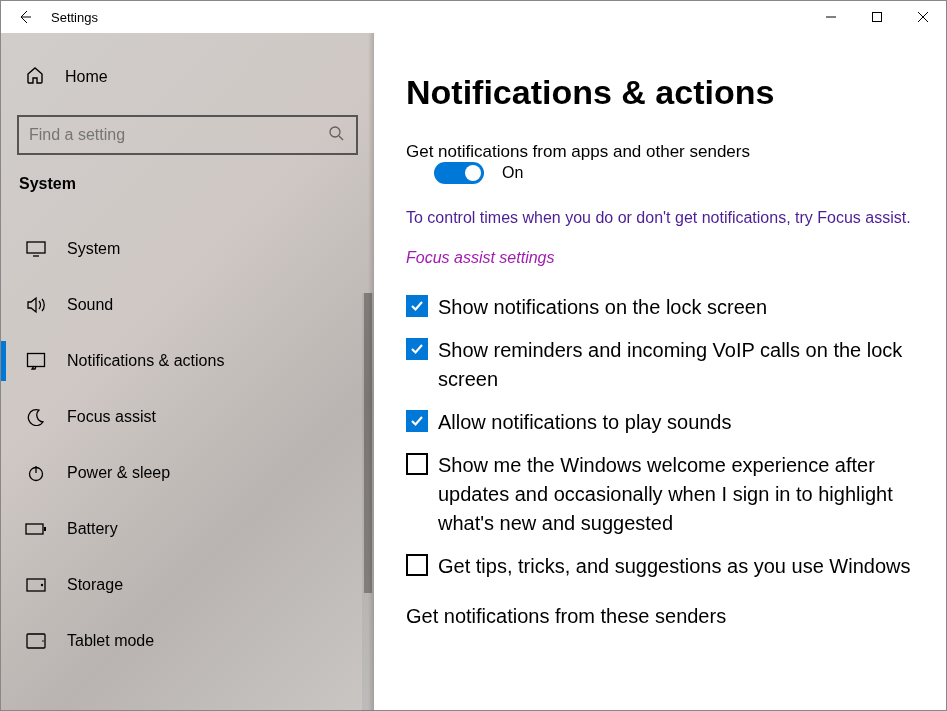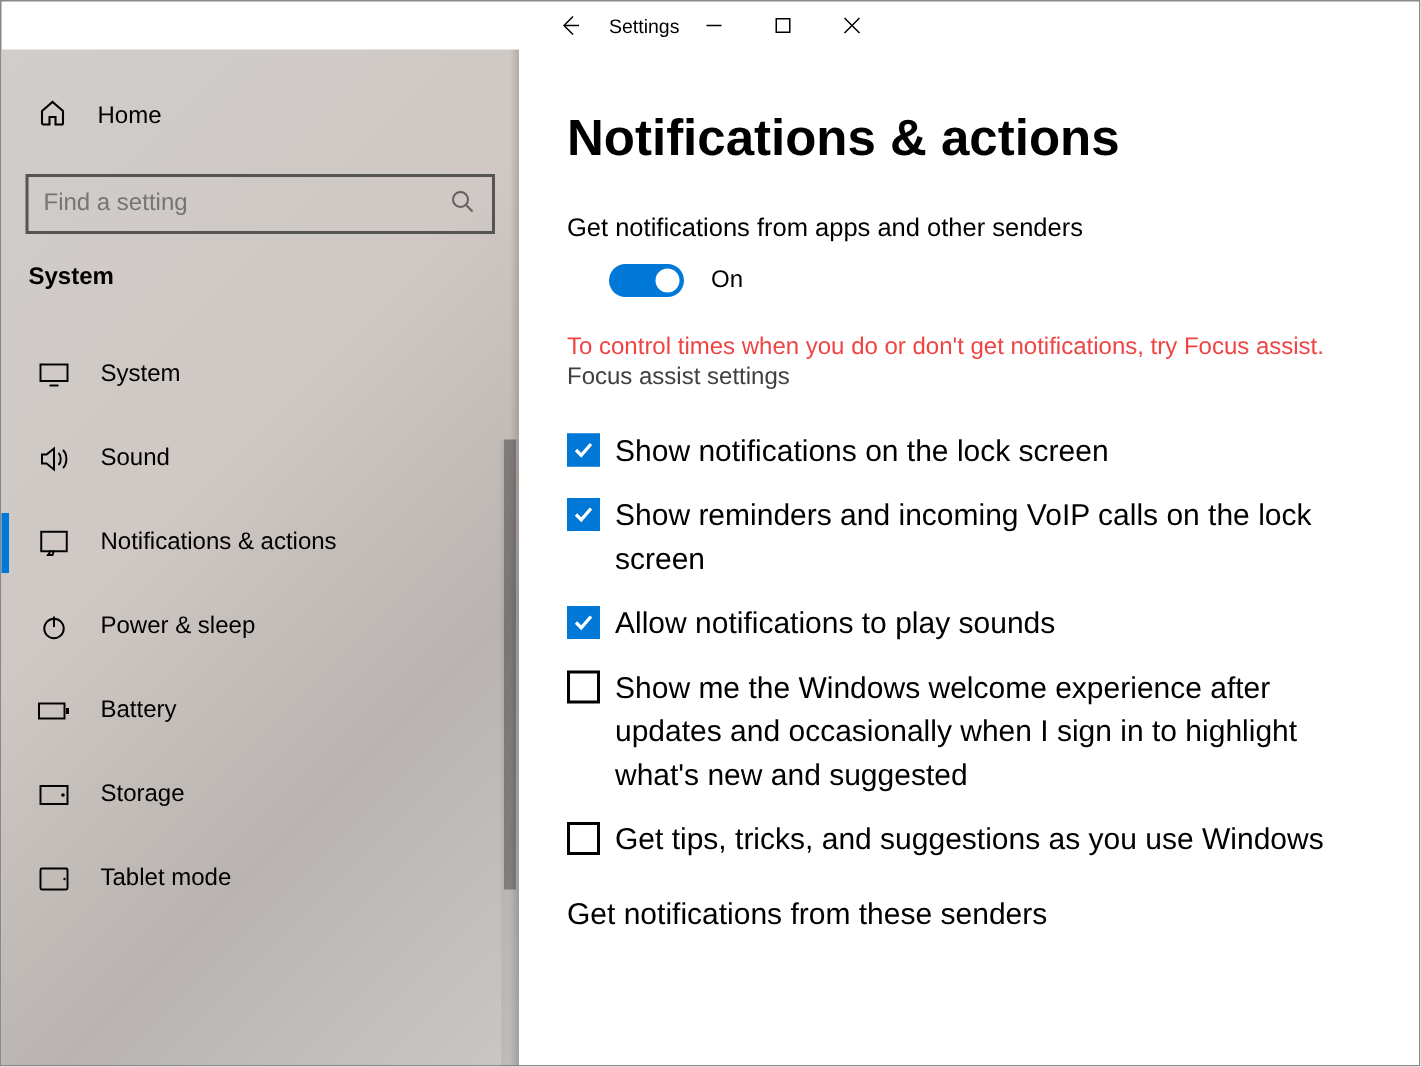--- a/index.html
+++ b/index.html
@@ -1,46 +1,46 @@
 <!DOCTYPE html>
 <html><head>
 <meta charset="utf-8">
 <style>
 * { margin:0; padding:0; box-sizing:border-box; font-family:"Segoe UI",Tahoma,sans-serif; }
 html,body { width:947px; height:711px; overflow:hidden; background:#fff; }
-.window { width:947px; height:711px; display:flex; flex-direction:column; border:1px solid #888; position:relative;align-items:center; }
+.window { width:947px; height:711px; display:flex; flex-direction:column; border:1px solid #888; position:relative; }
 .titlebar { height:32px; display:flex; align-items:center; }
 .titlebar .back { width:48px; display:flex; align-items:center; justify-content:center; height:100%; }
 .titlebar .title { font-size:13px; padding-left:2px; }
 .titlebar .spacer { flex:1; }
 .titlebar .winctl { width:46px; height:100%; display:flex; align-items:center; justify-content:center; }
 .body { flex:1; display:flex; min-height:0; }
-.sidebar { width:345px; background:linear-gradient(135deg,#d0cdcb 0%,#cfc8c4 40%,#b9b4b1 70%,#c9c6c4 100%); position:relative; padding-top:22px; }
+.sidebar { width:373px; background:linear-gradient(135deg,#d0cdcb 0%,#cfc8c4 40%,#b9b4b1 70%,#c9c6c4 100%); position:relative; padding-top:22px; }
 .sidebar::after { content:""; position:absolute; top:0; right:0; bottom:0; width:6px; background:linear-gradient(to left,rgba(0,0,0,0.15),transparent); }
 .home-row { display:flex; align-items:center; gap:20px; padding:10px 0 10px 24px; font-size:16px; }
 .searchbox { margin:16px 16px 20px 16px; border:2px solid #555; height:40px; display:flex; align-items:center; padding:0 12px 0 10px; background:transparent; }
 .searchbox input { flex:1; border:none; background:transparent; outline:none; font-size:16px; color:#555; }
 .searchbox .sicon { opacity:.7; }
 .cat { font-weight:600; font-size:16px; padding:0 0 10px 18px; }
 .navlist { margin-top:18px; }
 .navitem { display:flex; align-items:center; gap:20px; height:56px; padding-left:24px; font-size:16px; cursor:default; position:relative; }
 .navitem.active::before { content:""; position:absolute; left:0; top:8px; bottom:8px; width:5px; background:#0078d7; }
 .navitem .ic { width:22px; display:flex; align-items:center; justify-content:center; }
 .scrollbar { position:absolute; right:0; width:12px; background:rgba(0,0,0,0.05); }
 .scrollbar.left { top:260px; height:420px; }
 .thumb { position:absolute; left:2px; right:2px; top:0; height:300px; background:rgba(0,0,0,0.3); border-radius:0; }
 .main { flex:1; padding:40px 30px 0 32px; overflow:hidden; position:relative; }
 .main h1 { font-size:34px; font-weight:600; margin-bottom:30px; letter-spacing:0; }
-.subhead { font-size:17px; margin-bottom:14px; }
+.subhead { font-size:17px; }
 .toggle-row { display:flex; align-items:center; gap:18px; margin-bottom:22px;margin-left:28px; }
 .toggle { width:50px; height:22px; border-radius:11px; background:#0078d7; position:relative; }
 .toggle .knob { position:absolute; right:3px; top:3px; width:16px; height:16px; border-radius:50%; background:#fff; }
 .toggle-label { font-size:16px; }
-.desc { color:#ef4444; font-size:16px; line-height:1.45; }
-.link { color:#404040; font-size:16px; margin-top:0; margin-bottom:26px; display:inline-block; }
+.desc { color:#4c1d95; font-size:16px; line-height:1.45; }
+.link { color:#a21caf; font-size:16px; margin-top:20px; margin-bottom:26px; display:inline-block;font-style:italic; }
 .check-row { display:flex; align-items:flex-start; gap:10px; margin-bottom:14px; font-size:20px; line-height:1.45; }
 .check { width:22px; height:22px; border:2px solid #000; flex-shrink:0; display:flex; align-items:center; justify-content:center; margin-top:2px; }
 .check.checked { background:#0078d7; border-color:#0078d7; }
 .check.checked svg { display:block; }
 .check svg { display:none; }
 .section2 { font-size:20px; font-weight:400; margin-top:24px; }
 </style>
 </head>
 <body>
 
@@ -112,20 +112,28 @@
               <svg width="20" height="18" viewBox="0 0 20 18">
                 <rect x="1.5" y="1.5" width="17" height="13" stroke="#000" fill="none" stroke-width="1.3"></rect>
                 <path d="M8 14l-2 3h3l1-3" fill="none" stroke="#000" stroke-width="1.3"></path>
               </svg>
             </span>
           <span>Notifications &amp; actions</span>
         </div>
         <div class="navitem">
           <span class="ic">
               <svg width="18" height="18" viewBox="0 0 18 18">
+                <path d="M12 2a8 8 0 1 0 4 12 7 7 0 0 1-4-12z" fill="none" stroke="#000" stroke-width="1.3"></path>
+              </svg>
+            </span>
+          <span>Focus assist</span>
+        </div>
+        <div class="navitem">
+          <span class="ic">
+              <svg width="18" height="18" viewBox="0 0 18 18">
                 <circle cx="9" cy="10" r="6.5" stroke="#000" fill="none" stroke-width="1.3"></circle>
                 <path d="M9 2v7" stroke="#000" stroke-width="1.3"></path>
               </svg>
             </span>
           <span>Power &amp; sleep</span>
         </div>
         <div class="navitem">
           <span class="ic">
               <svg width="22" height="14" viewBox="0 0 22 14">
                 <rect x="1" y="2" width="17" height="10" stroke="#000" fill="none" stroke-width="1.3"></rect>

